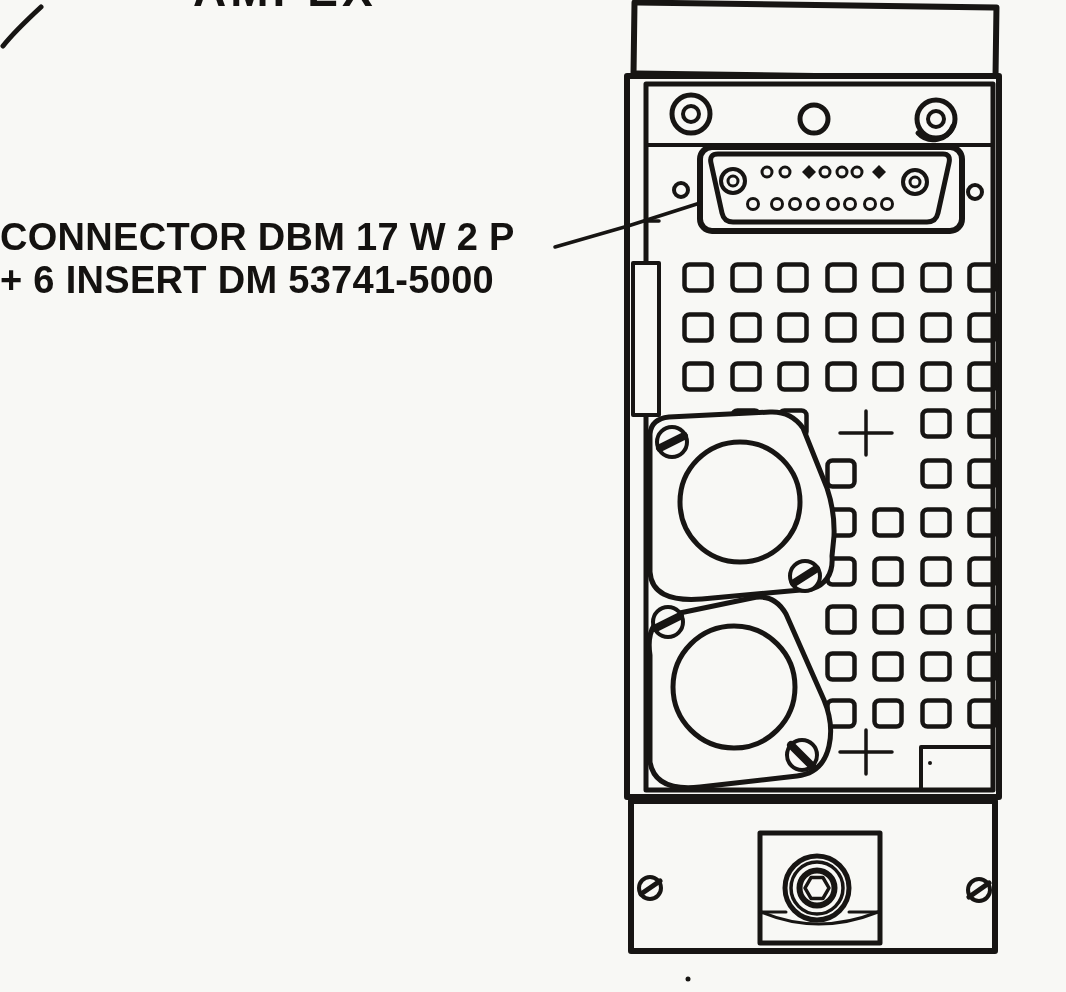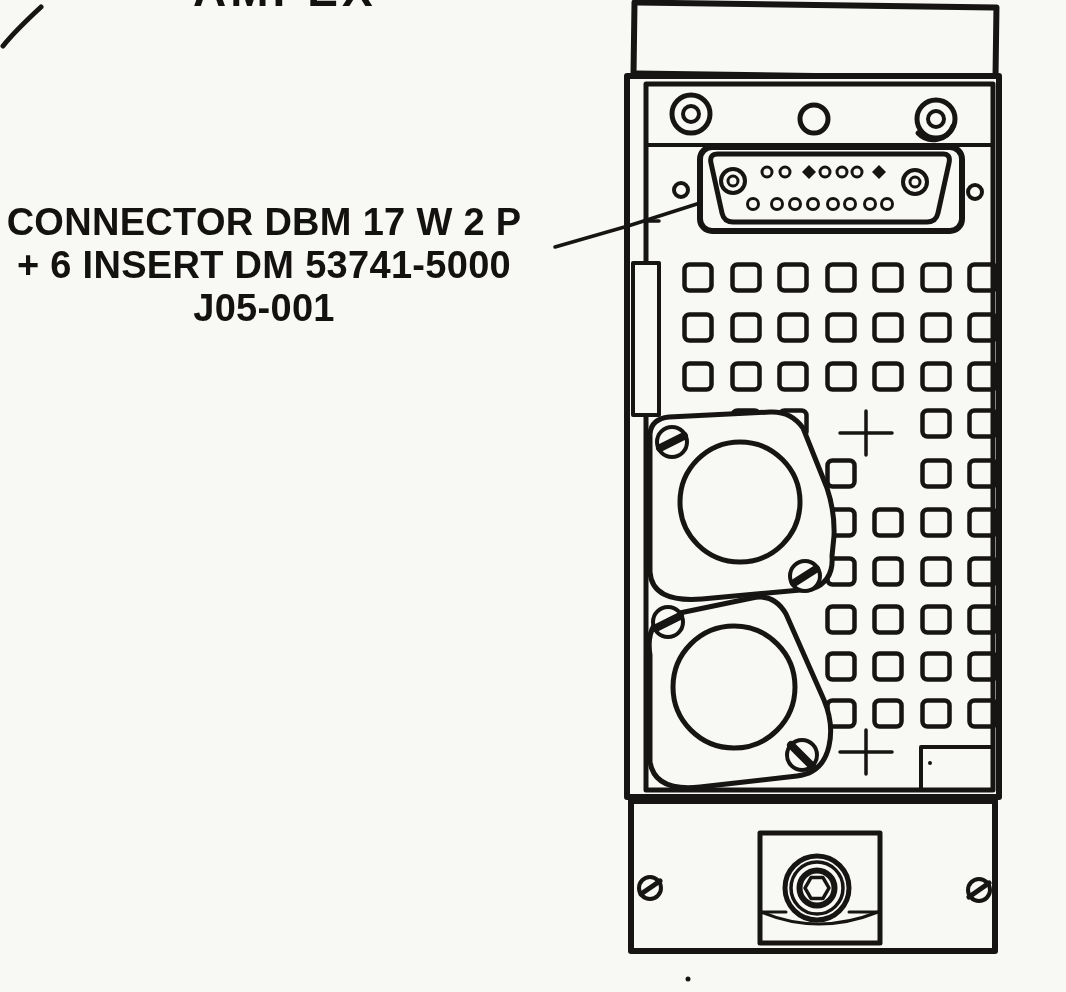--- a/index.html
+++ b/index.html
@@ -12,22 +12,22 @@
   svg{position:absolute;left:0;top:0;}
   
   .s{stroke:#171513;fill:none;stroke-linecap:round;stroke-linejoin:round;}
   .fp{fill:#f8f8f5;}
   .fi{fill:#171513;stroke:none;}
   .vent{stroke:#171513;fill:none;stroke-width:4.5;}
   .contact{stroke:#171513;fill:none;stroke-width:3;}
   .crossline{stroke:#171513;stroke-width:3.5;stroke-linecap:round;}
   
   .callout{
-    position:absolute;left:0;top:201px;width:528px;
-    text-align:center;color:#141210;
+    position:absolute;left:0;top:216px;width:528px;
+    text-align:left;color:#141210;
     font-size:38px;font-weight:700;line-height:43px;letter-spacing:0.3px;
     white-space:nowrap;
   }
   
   .clipped-header{
     position:absolute;left:193px;top:0;width:190px;height:15px;
     overflow:hidden;color:#141210;
   }
   .clipped-header span{
     display:block;margin-top:-37px;
@@ -39,21 +39,20 @@
 
 <div class="stage">
 
   <div class="clipped-header">
     <span>AMPEX</span>
   </div>
 
   <div class="callout">
     <div>CONNECTOR DBM 17 W 2 P</div>
     <div>+ 6 INSERT DM 53741-5000</div>
-    <div>J05-001</div>
   </div>
 
   <svg id="drawing" width="1066" height="992" viewBox="0 0 1066 992">
 
     <path class="s" stroke-width="5" d="M 3 46 Q 14 32 41 7"></path>
 
     <rect class="s fp" stroke-width="6" x="634" y="5" width="362" height="71" transform="rotate(0.8 815 40)"></rect>
 
     <rect class="s fp" stroke-width="6" x="627" y="76" width="372" height="721"></rect>
     <rect class="s" stroke-width="5" x="646" y="84" width="347" height="706"></rect>

